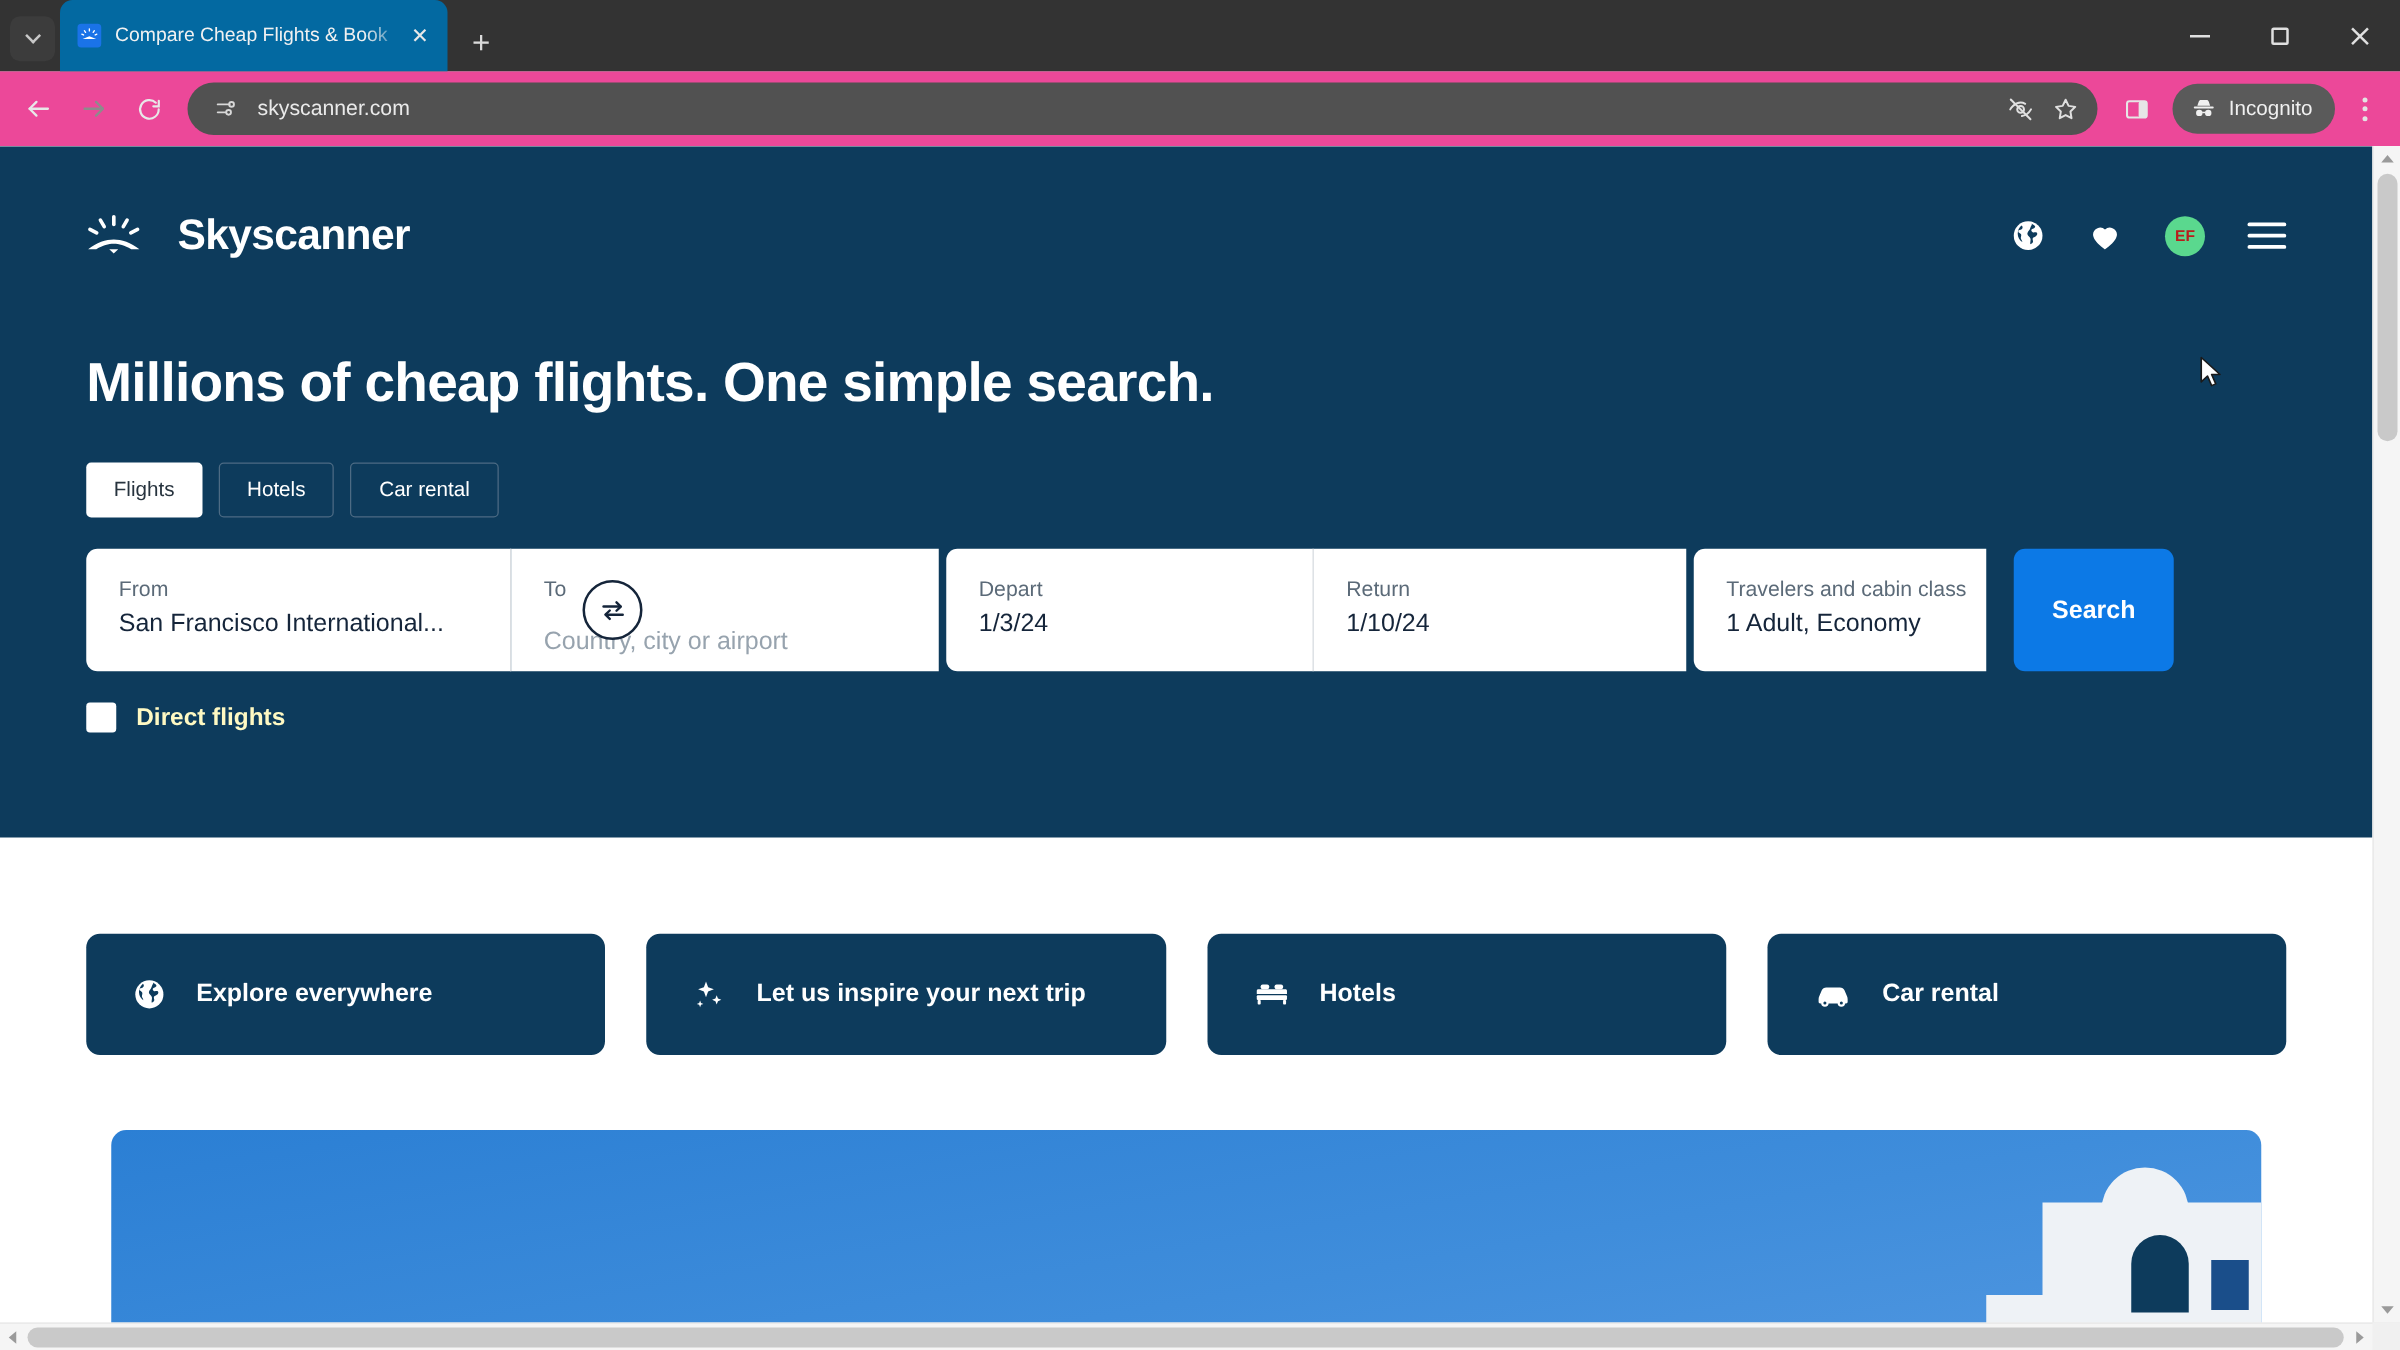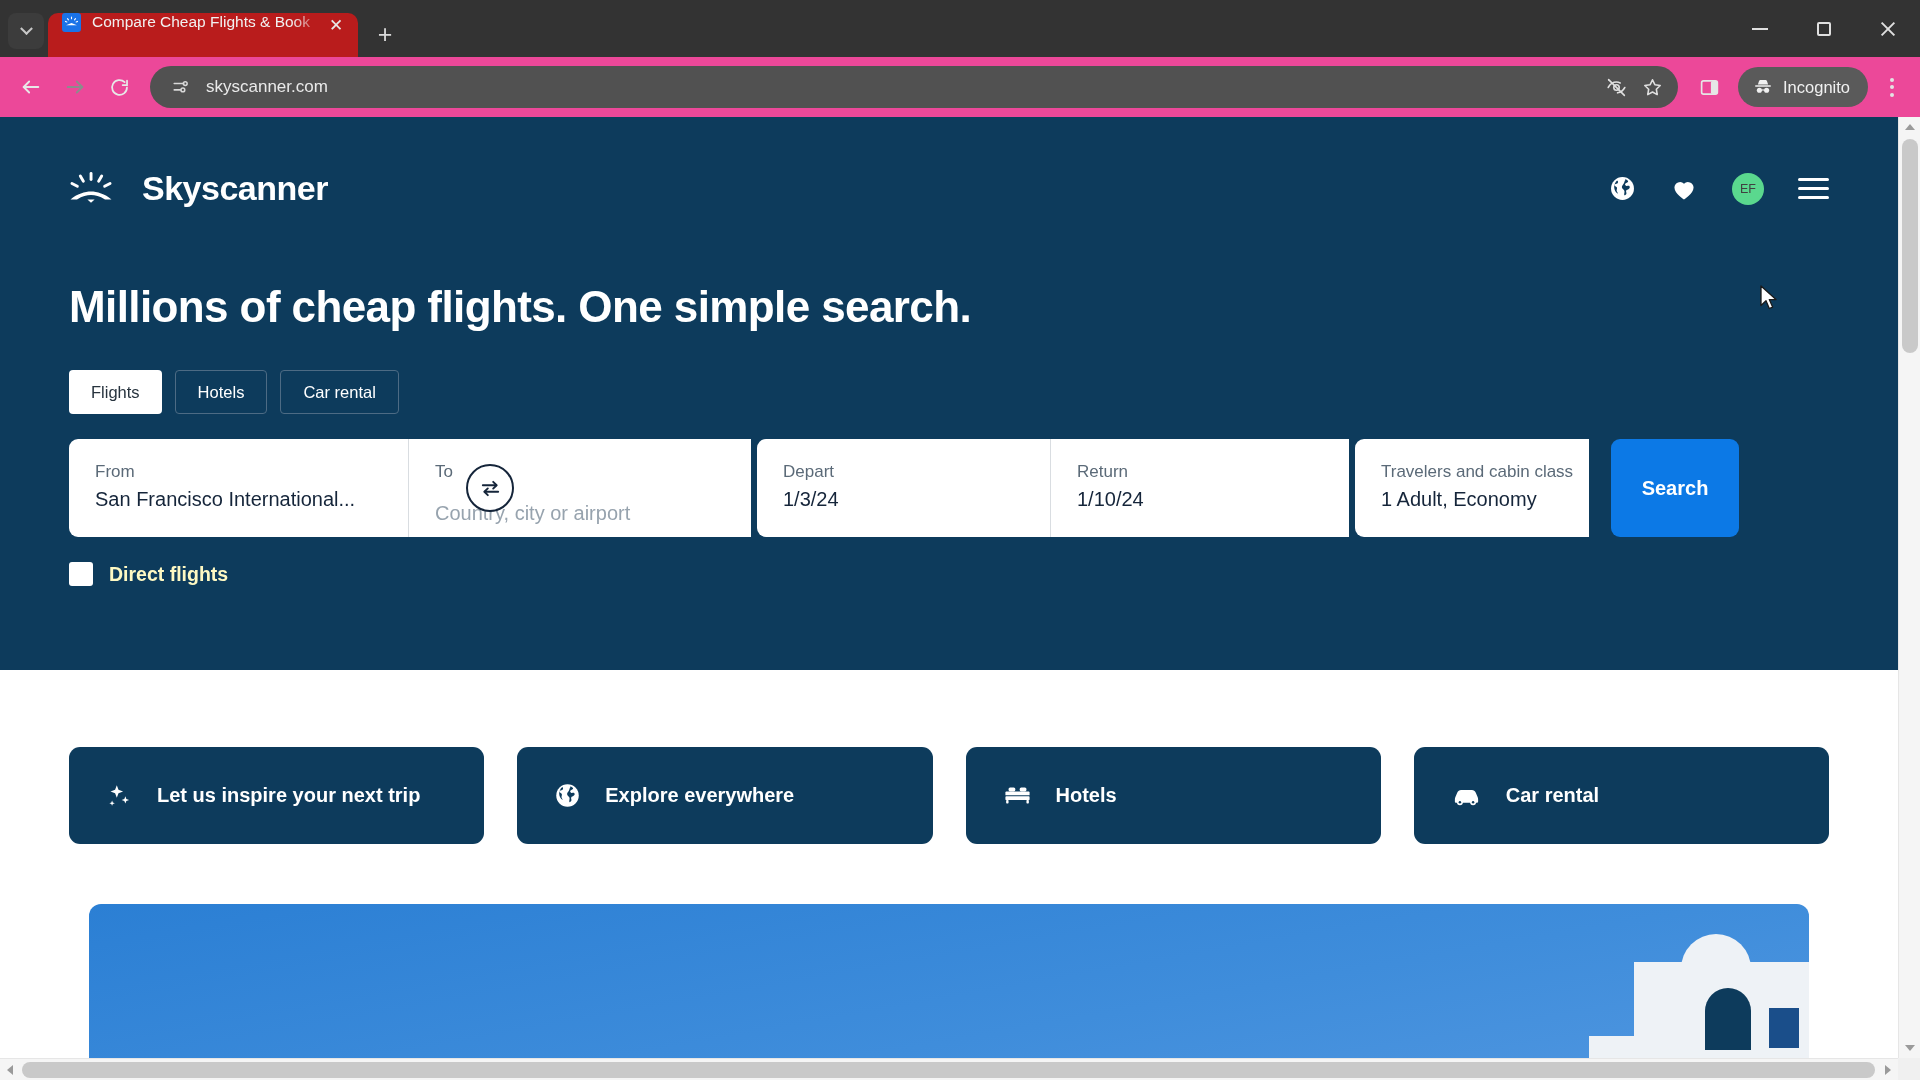--- a/index.html
+++ b/index.html
@@ -21,23 +21,23 @@
     width: 36px; height: 36px; margin: 0 4px 8px 8px;
     border-radius: 8px; background: #3c3c3c;
     display: flex; align-items: center; justify-content: center;
     cursor: pointer; flex: none;
   }
   .chev {
     width: 9px; height: 9px; border-right: 2px solid #c8c8c8; border-bottom: 2px solid #c8c8c8;
     transform: rotate(45deg) translate(-2px,-2px);
   }
   .tab {
-    height: 44px; width: 310px; background: #b91c1c;
+    height: 57px; width: 310px; background: #0369a1;
     border-radius: 10px 10px 0 0;
-    display: flex; padding: 0 10px 0 14px;
+    display: flex; align-items: center; padding: 0 10px 0 14px;
     position: relative; flex: none;
   }
   .tab-favicon {
     width: 19px; height: 19px; border-radius: 3px; background: #1a73e8;
     flex: none; display: flex; align-items: center; justify-content: center;
     margin-right: 11px;
   }
   .tab-favicon svg { display: block; }
   .tab-title {
     color: #f1f1f1; font-size: 15.5px; white-space: nowrap; overflow: hidden;
@@ -114,21 +114,21 @@
   .hero-inner { width: 1760px; margin: 0 auto; padding-top: 52px; }
 
   .hdr { display: flex; align-items: center; justify-content: space-between; }
   .logo { display: flex; align-items: center; gap: 29px; }
   .logo-text { color: #fff; font-size: 34px; font-weight: bold; letter-spacing: -0.5px; }
   .hdr-right { display: flex; align-items: center; gap: 34px; }
   .hdr-icon { cursor: pointer; display: flex; align-items: center; justify-content: center; }
   .avatar {
     width: 32px; height: 32px; border-radius: 50%; background: #5ad88e;
     display: flex; align-items: center; justify-content: center;
-    color: #404040; font-size: 12.5px; font-weight: normal; cursor: pointer; text-align: center;
+    color: #b91c1c; font-size: 12.5px; font-weight: bold; cursor: pointer; text-align: center;
   }
   .burger { width: 31px; display: flex; flex-direction: column; gap: 6px; cursor: pointer; }
   .burger i { height: 3px; background: #fff; border-radius: 2px; display: block; }
 
   .headline {
     color: #ffffff; font-size: 44px; font-weight: bold; letter-spacing: -0.6px;
     margin-top: 74px;
   }
 
   .tabs { display: flex; gap: 13px; margin-top: 38px; }
@@ -424,35 +424,35 @@
 
           <div class="direct">
             <div class="cbox"></div>
             <span>Direct flights</span>
           </div>
         </div>
       </div>
 
       <div class="quick">
         <div class="qcard">
+          <svg width="27" height="27" viewBox="0 0 24 24">
+            <circle cx="12" cy="12" r="10" fill="#ffffff"></circle>
+            <path fill="#0d3b5c" d="M7.4 4.4c1.1.7.7 2.1-.1 2.7-.9.6-2.1.2-2.3 1.3-.2 1.1 1.3 1.2 1.8 2.1.6.9-.2 2-.1 3 .1.9 1.2 1.6.9 2.6-1.8-1.3-3-3.4-3-5.8 0-2.3 1.1-4.5 2.8-5.9z"></path>
+            <path fill="#0d3b5c" d="M14.7 3.5c.7 1 2.1 1 2.3 2.1.2 1.2-1.6 1.3-2.3 2-.8.7 0 1.9.8 2.1.9.2 2-.5 2.6.2.7.7 0 1.8-.7 2.4-.7.6-1.7.6-2.1 1.4-.4.8.3 1.6.2 2.5-.1.9-1 1.5-1.8 1.7-.4-1.3.4-2.5.1-3.8-.3-1.3-1.8-1.8-2.1-3-.3-1.3.8-2.3 1.5-3.4.6-1 .6-2.4 1.5-3.2z"></path>
+          </svg>
+          <span>Explore everywhere</span>
+        </div>
+
+        <div class="qcard">
           <svg width="27" height="27" viewBox="0 0 24 24" fill="#ffffff">
             <path d="M9.6 2.8l1.5 4.1 4.1 1.5-4.1 1.5-1.5 4.1-1.5-4.1L4 8.4l4.1-1.5z"></path>
             <path d="M17.2 12.6l.9 2.4 2.4.9-2.4.9-.9 2.4-.9-2.4-2.4-.9 2.4-.9z"></path>
             <path d="M5.4 16.4l.65 1.75 1.75.65-1.75.65L5.4 21.2l-.65-1.75L3 18.8l1.75-.65z"></path>
           </svg>
           <span>Let us inspire your next trip</span>
-        </div>
-
-        <div class="qcard">
-          <svg width="27" height="27" viewBox="0 0 24 24">
-            <circle cx="12" cy="12" r="10" fill="#ffffff"></circle>
-            <path fill="#0d3b5c" d="M7.4 4.4c1.1.7.7 2.1-.1 2.7-.9.6-2.1.2-2.3 1.3-.2 1.1 1.3 1.2 1.8 2.1.6.9-.2 2-.1 3 .1.9 1.2 1.6.9 2.6-1.8-1.3-3-3.4-3-5.8 0-2.3 1.1-4.5 2.8-5.9z"></path>
-            <path fill="#0d3b5c" d="M14.7 3.5c.7 1 2.1 1 2.3 2.1.2 1.2-1.6 1.3-2.3 2-.8.7 0 1.9.8 2.1.9.2 2-.5 2.6.2.7.7 0 1.8-.7 2.4-.7.6-1.7.6-2.1 1.4-.4.8.3 1.6.2 2.5-.1.9-1 1.5-1.8 1.7-.4-1.3.4-2.5.1-3.8-.3-1.3-1.8-1.8-2.1-3-.3-1.3.8-2.3 1.5-3.4.6-1 .6-2.4 1.5-3.2z"></path>
-          </svg>
-          <span>Explore everywhere</span>
         </div>
 
         <div class="qcard">
           <svg width="29" height="29" viewBox="0 0 24 24" fill="#ffffff">
             <path d="M3 8.6h18c.55 0 1 .45 1 1v2.2H2V9.6c0-.55.45-1 1-1z"></path>
             <rect x="4.6" y="5.4" width="5.6" height="3.2" rx="1.3"></rect>
             <rect x="13.8" y="5.4" width="5.6" height="3.2" rx="1.3"></rect>
             <rect x="2" y="12.6" width="20" height="3.1" rx="0.7"></rect>
             <rect x="2.6" y="15.7" width="2" height="3" rx="0.6"></rect>
             <rect x="19.4" y="15.7" width="2" height="3" rx="0.6"></rect>

